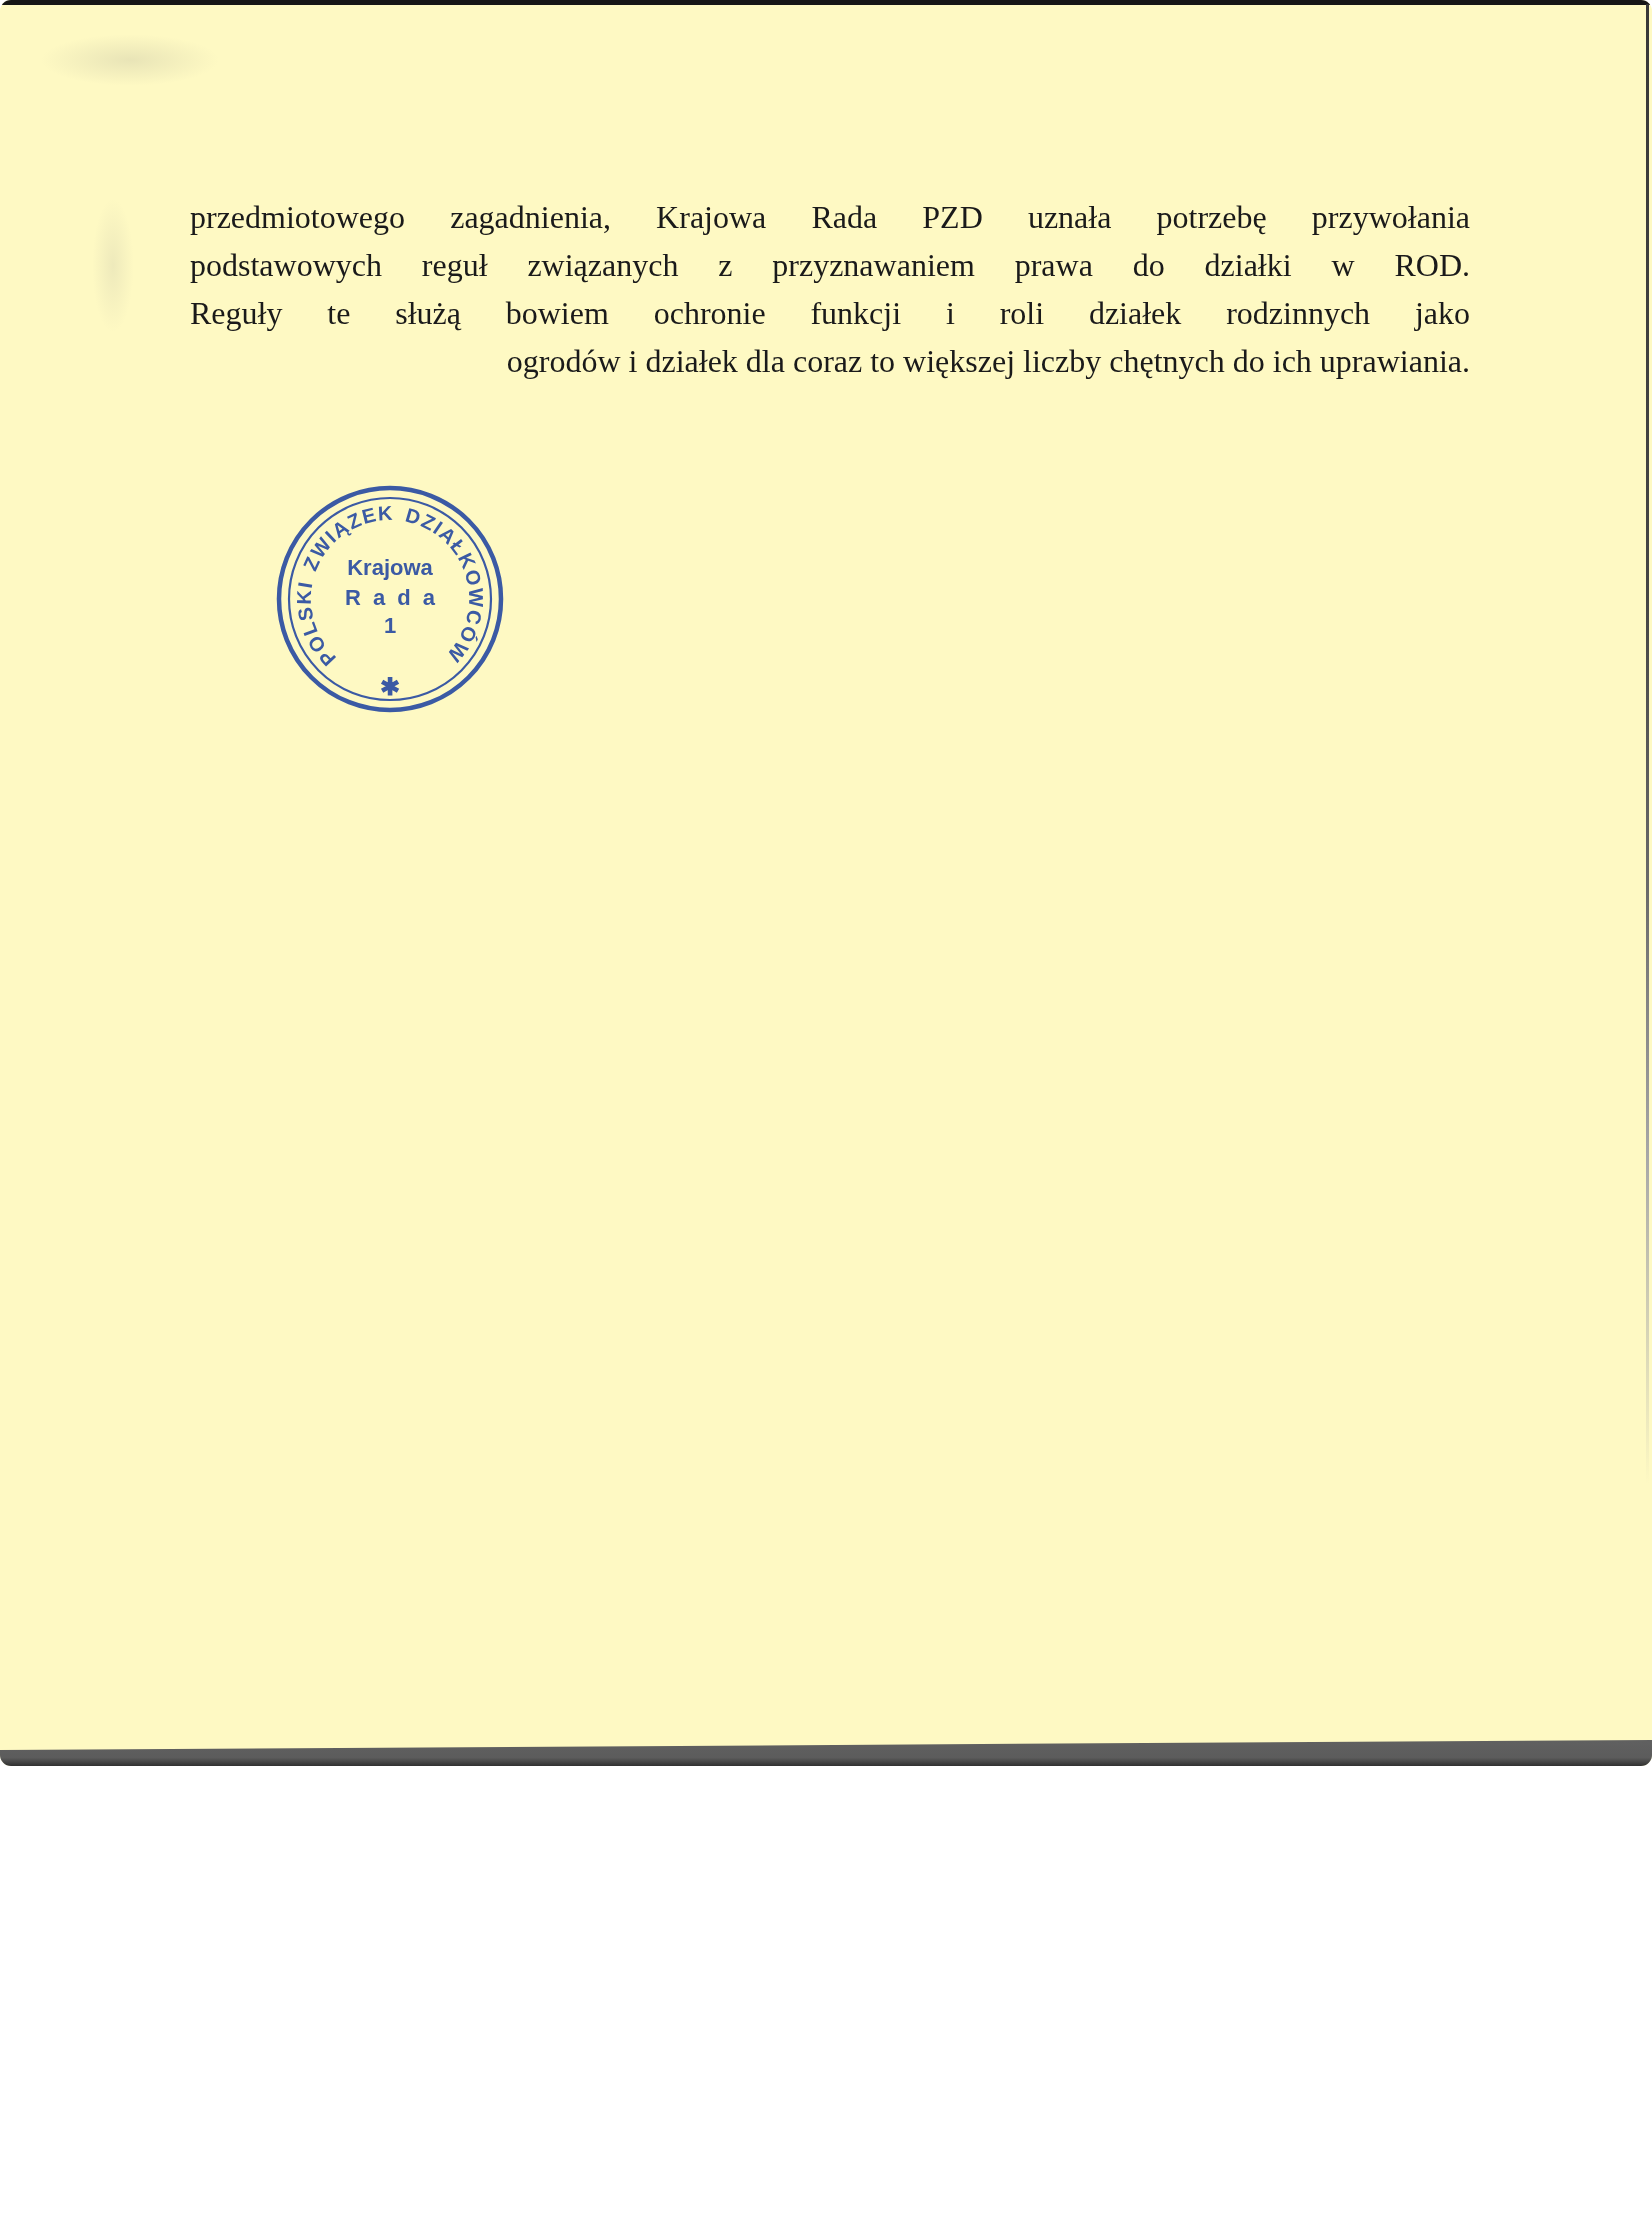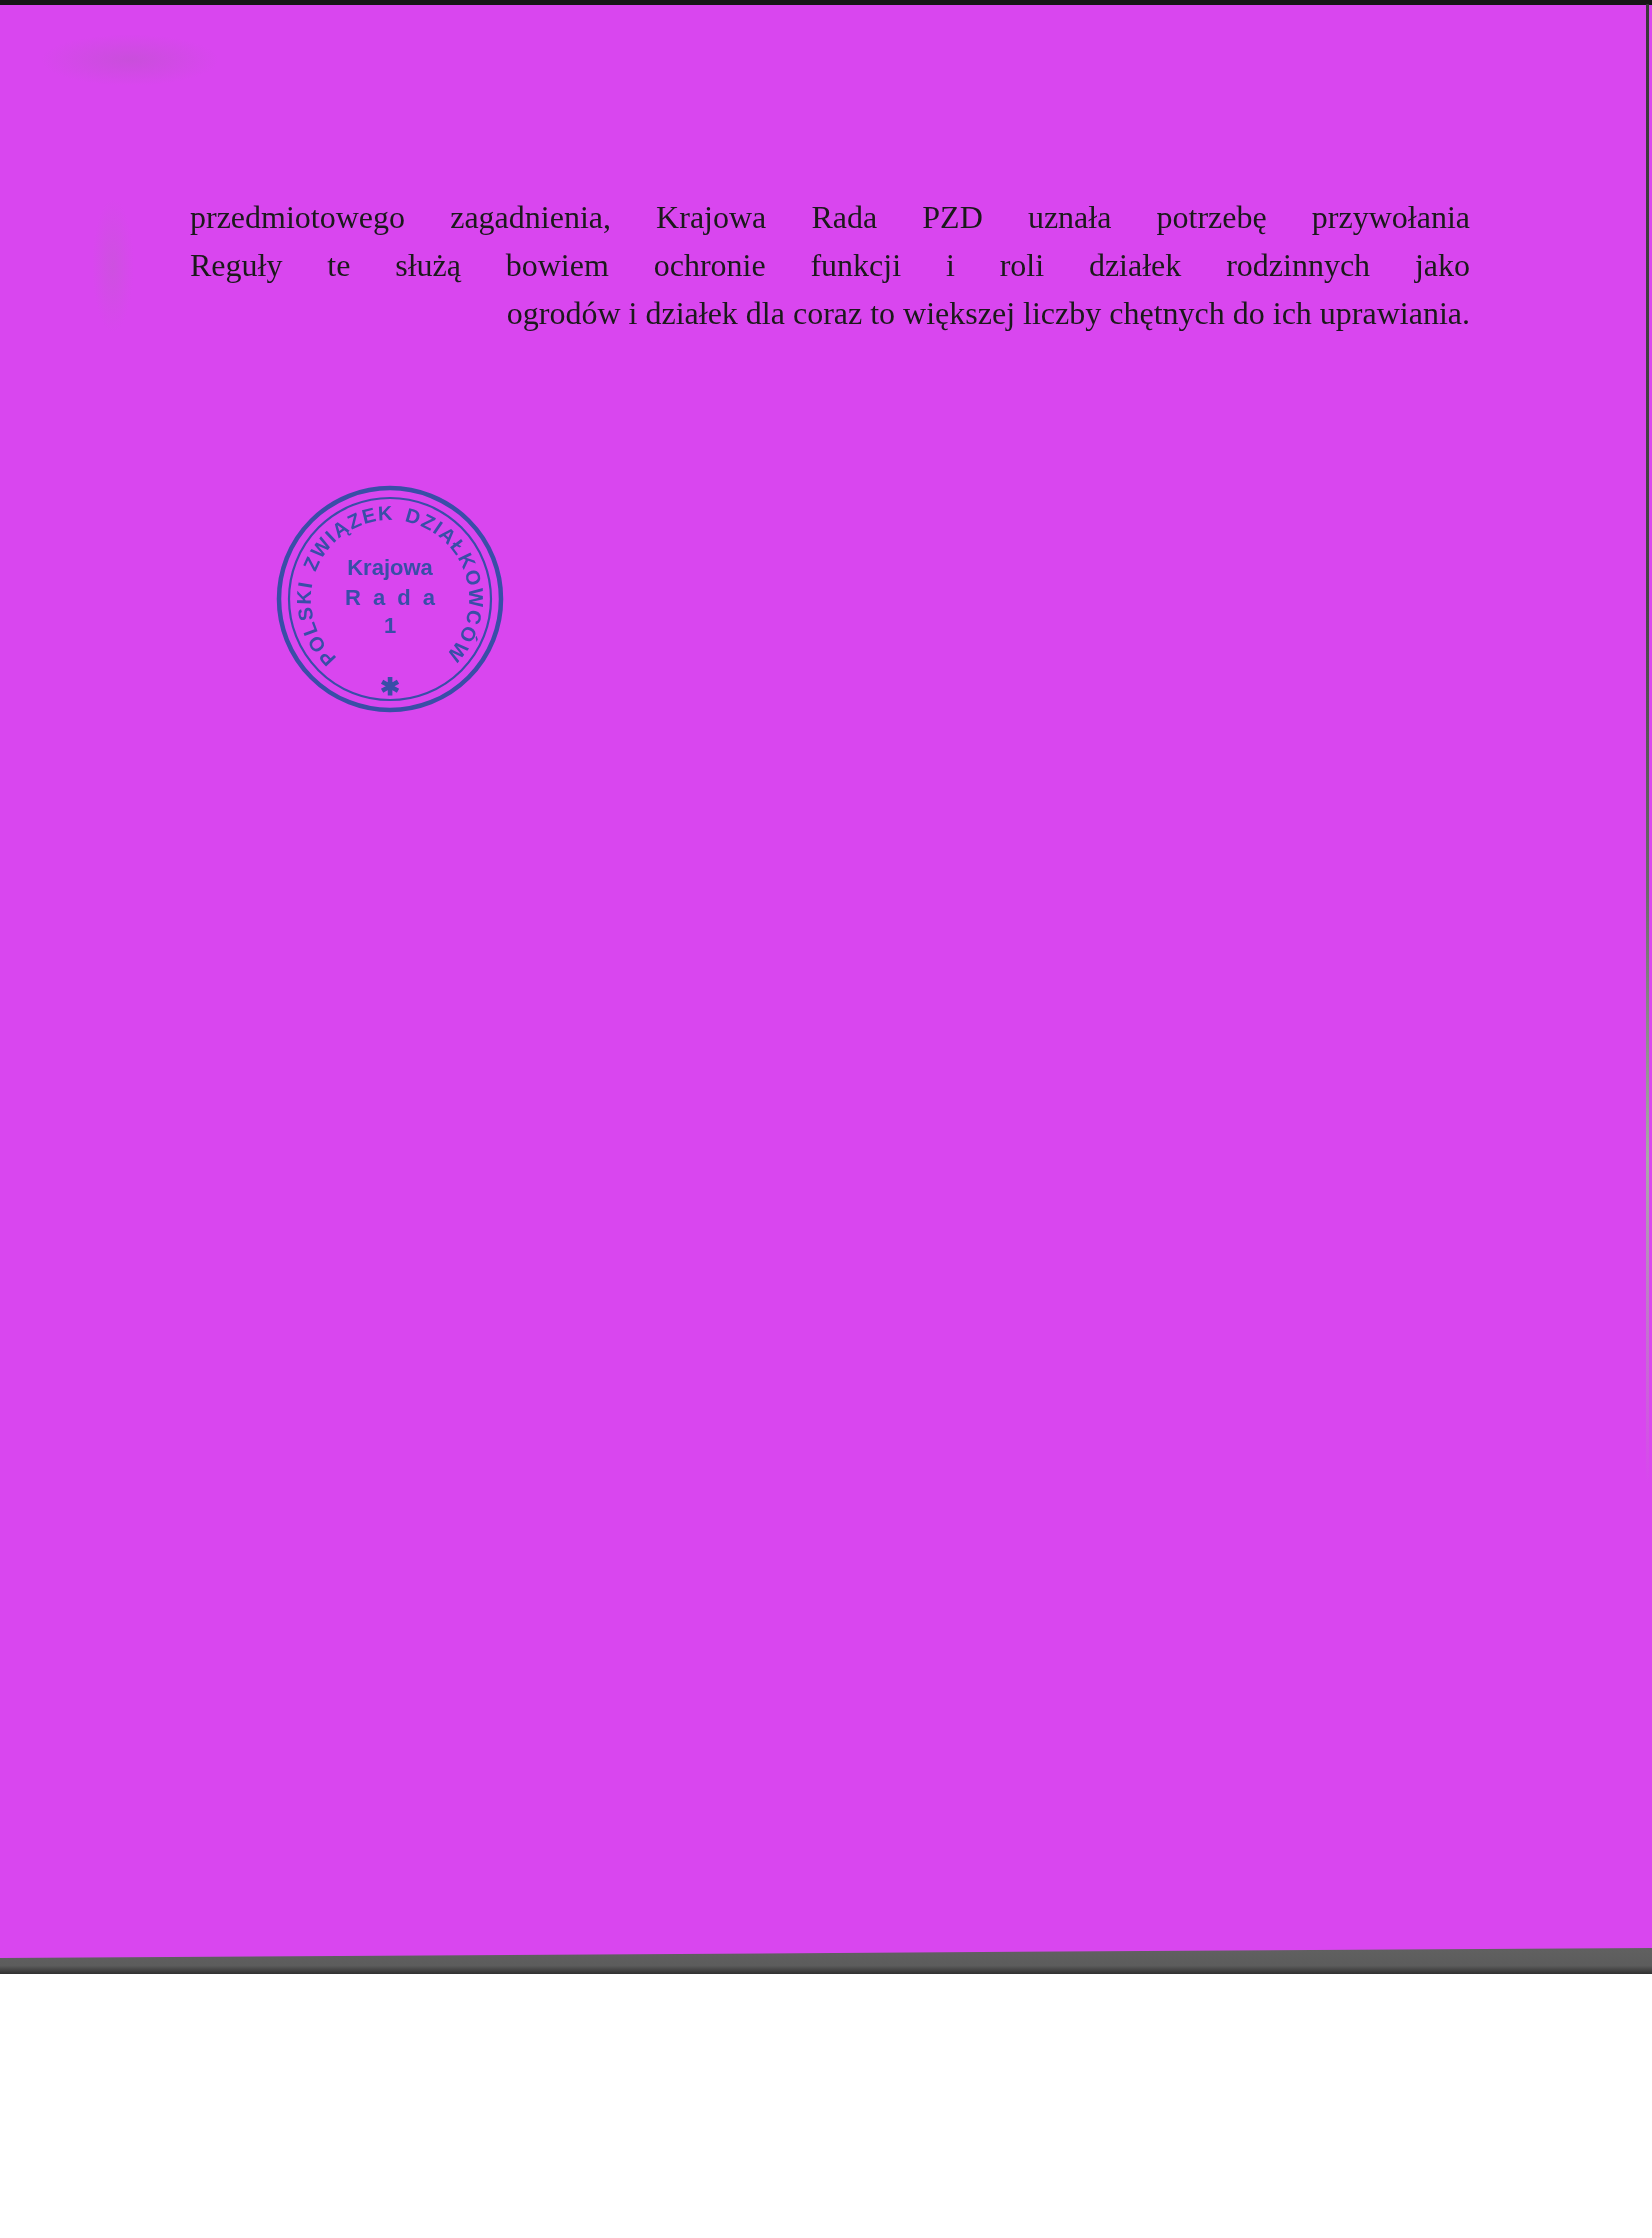--- a/index.html
+++ b/index.html
@@ -3,23 +3,24 @@
 <meta charset="utf-8">
 <style>
   html, body { margin: 0; padding: 0; }
   body {
     width: 1652px; height: 2238px;
     background: #ffffff;
     font-family: "Liberation Serif", serif;
   }
   .page {
     position: relative;
-    width: 1652px; height: 1974px;
-    background: #d946ef;
+    width: 1652px; height: 1766px;
+    background: #fef9c3;
     overflow: hidden;
+    border-radius: 11px;
   }
 
   
   .top-scan-bar {
     position: absolute; left: 0; top: 0;
     width: 1652px; height: 5px;
     background: #161616;
   }
   .right-scan-line {
     position: absolute; left: 1646px; top: 4px;
@@ -104,20 +105,21 @@
 
 <div class="page">
 
   <div class="top-scan-bar"></div>
   <div class="right-scan-line"></div>
   <div class="smudge smudge-1"></div>
   <div class="smudge smudge-2"></div>
 
   <div class="paragraph">
     <div class="pline j">przedmiotowego zagadnienia, Krajowa Rada PZD uznała potrzebę przywołania</div>
+    <div class="pline j">podstawowych reguł związanych z przyznawaniem prawa do działki w ROD.</div>
     <div class="pline j">Reguły te służą bowiem ochronie funkcji i roli działek rodzinnych jako</div>
     <div class="pline">ogrodów i działek dla coraz to większej liczby chętnych do ich uprawiania.</div>
   </div>
 
   <svg class="stamp" viewBox="-120 -120 240 240" width="240" height="240" xmlns="http://www.w3.org/2000/svg">
     <defs>
       <path id="ringPath" d="M -52.86 58.71 A 79 79 0 1 1 52.86 58.71" fill="none"></path>
     </defs>
     <circle class="ring-outer" cx="0" cy="0" r="111"></circle>
     <circle class="ring-inner" cx="0" cy="0" r="101"></circle>

